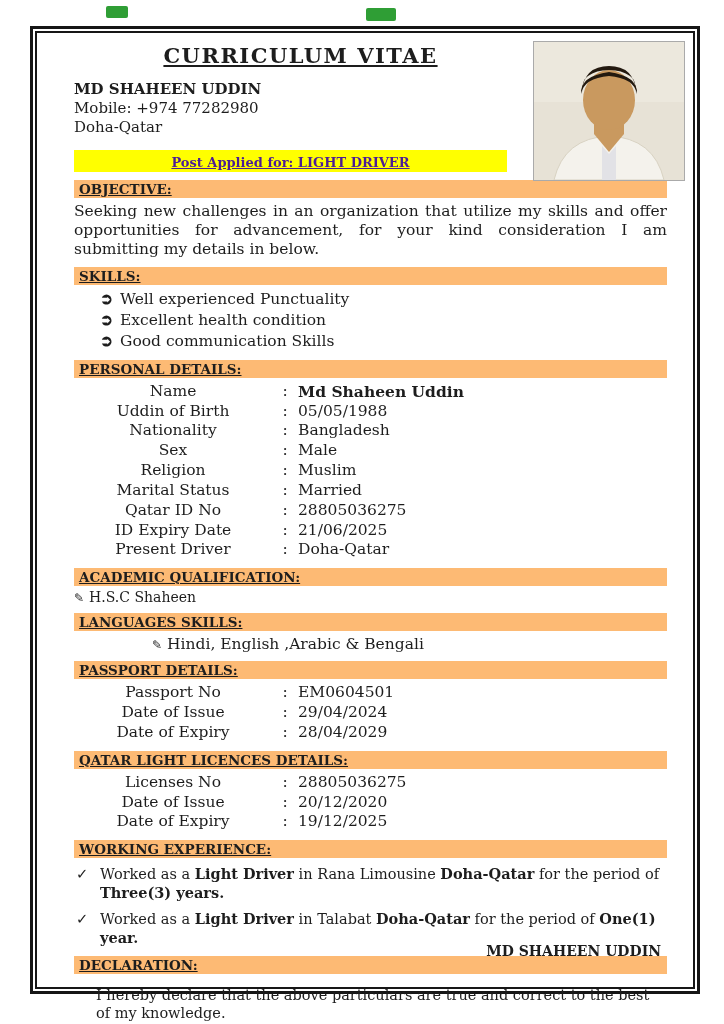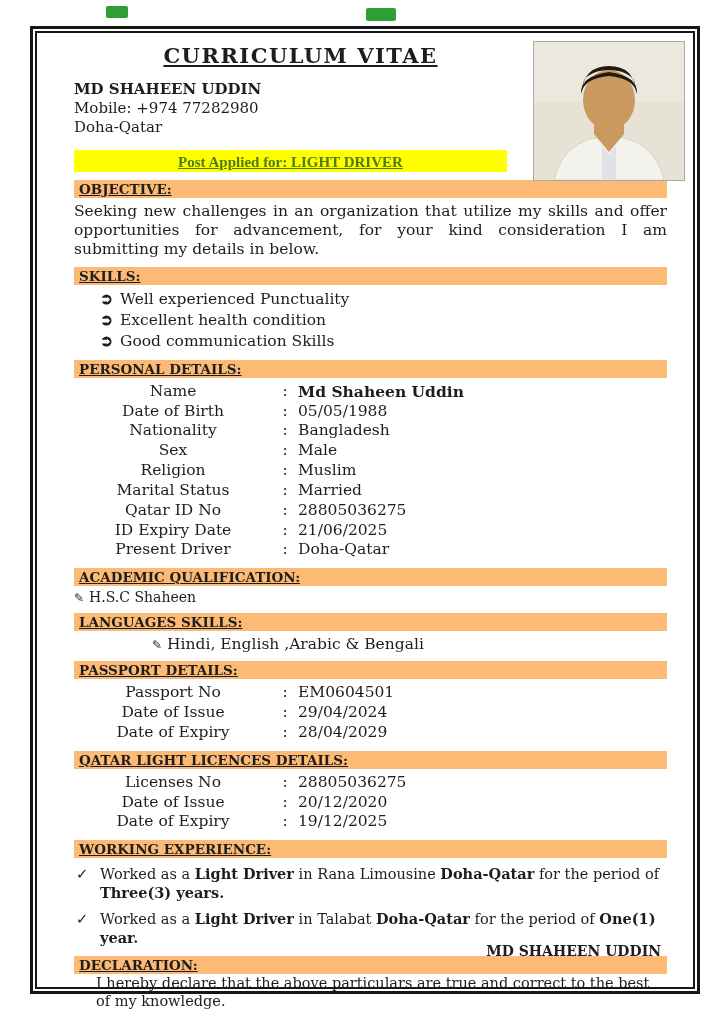--- a/index.html
+++ b/index.html
@@ -47,25 +47,24 @@
   .contact-name { font-weight: bold; }
 
   .post-banner {
     margin-top: 14px;
     margin-right: 160px;
     background: #ffff00;
     text-align: center;
     padding: 2px 0 1px 0;
   }
   .post-banner span {
-    color: #4d7c0f;
-    font-weight: bold;
-    font-size: 15px;
+    color: #4c1d95;
+    font-weight: bold;
+    font-size: 13px;
     text-decoration: underline;
-    font-family: Liberation Serif, serif;
   }
 
   .section-bar {
     background: #fdba74;
     font-weight: bold;
     font-size: 13.5px;
     padding: 1px 5px;
     margin-top: 8px;
   }
   .section-bar span { text-decoration: underline; }
@@ -97,21 +96,21 @@
     font-size: 14.5px;
     line-height: 1.3;
     margin-top: 7px;
   }
   .exp-item .check { position: absolute; left: 2px; top: 0; }
   .exp-item b { font-weight: bold; }
 
   .decl-text {
     font-size: 14.5px;
     line-height: 1.3;
-    margin-top: 0;
+    margin-top: 12px;
     padding-left: 22px;
     padding-right: 6px;
   }
 
   .signature {
     position: absolute;
     right: 32px;
     bottom: 28px;
     font-weight: bold;
     font-size: 14px;
@@ -168,21 +167,21 @@
     <div class="section-bar">
       <span>PERSONAL DETAILS:</span>
     </div>
     <div class="detail-rows">
       <div class="detail-row">
           <span class="lbl">Name</span>
           <span class="colon">:</span>
           <span class="val bold">Md Shaheen Uddin</span>
         </div>
       <div class="detail-row">
-          <span class="lbl">Date of Birth</span>
+          <span class="lbl">Uddin of Birth</span>
           <span class="colon">:</span>
           <span class="val">05/05/1988</span>
         </div>
       <div class="detail-row">
           <span class="lbl">Nationality</span>
           <span class="colon">:</span>
           <span class="val">Bangladesh</span>
         </div>
       <div class="detail-row">
           <span class="lbl">Sex</span>

